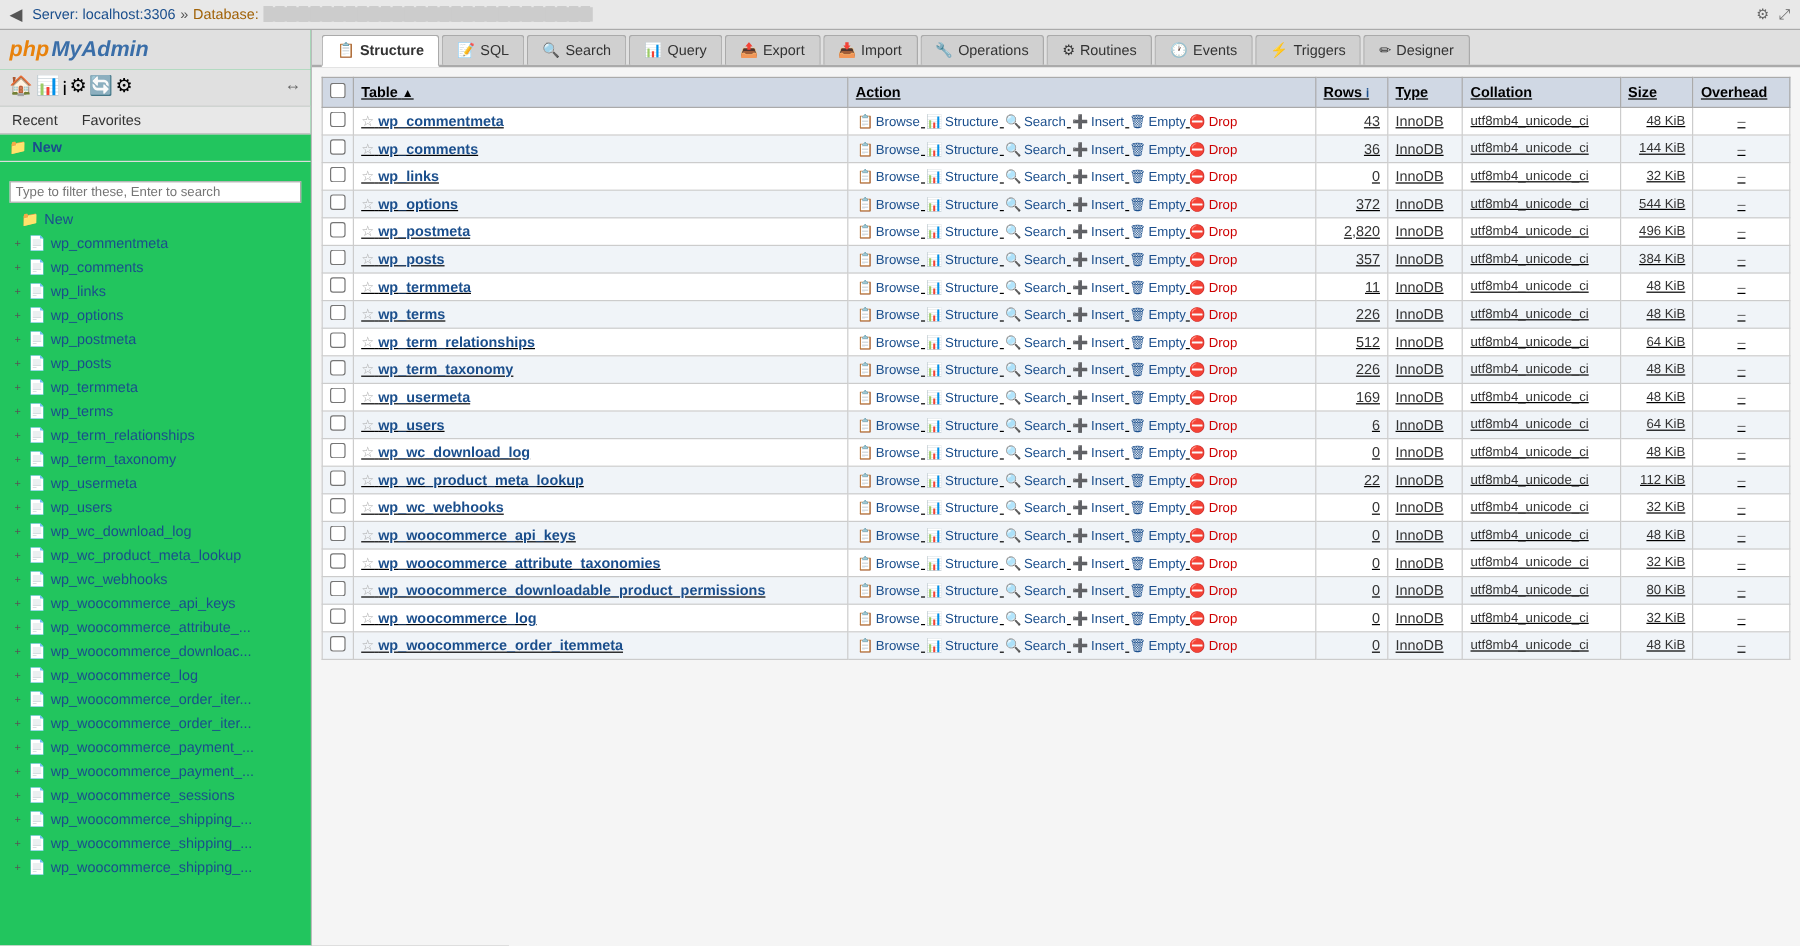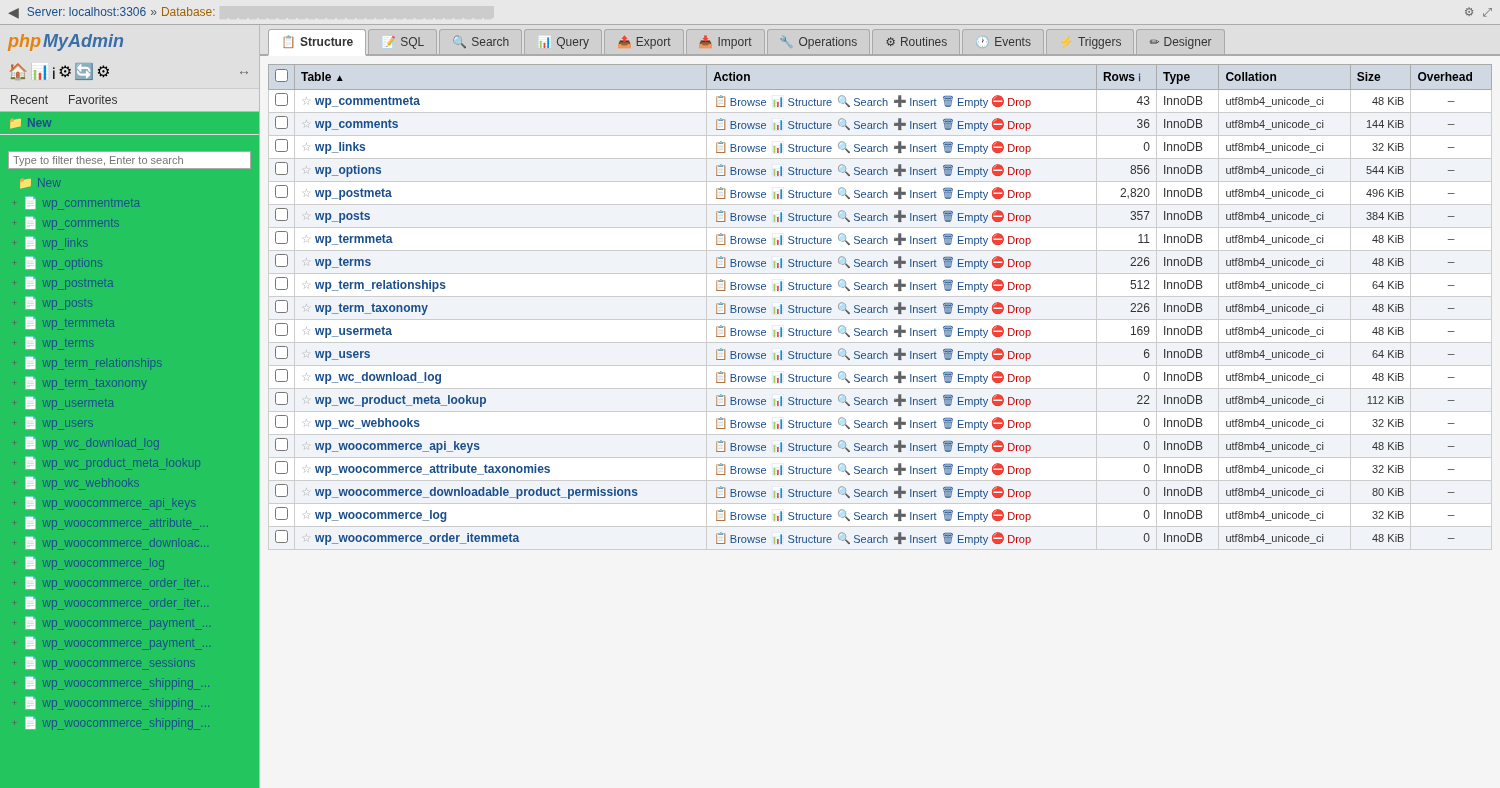--- a/index.html
+++ b/index.html
@@ -38,21 +38,21 @@
     
     #table-content { flex: 1; overflow-y: auto; padding: 8px; }
 
     
     .filters-box { border: 1px solid #aaa; background: #fff; padding: 8px 12px; margin-bottom: 10px; display: inline-block; }
     .filters-box .filters-title { font-weight: bold; margin-bottom: 6px; font-size: 13px; }
     .filters-row { display: flex; align-items: center; gap: 8px; font-size: 12px; }
     .filters-row input { padding: 2px 6px; border: 1px solid #aaa; font-size: 12px; width: 200px; }
 
     
-    .data-table { width: 100%; border-collapse: collapse; font-size: 12px; }
+    .data-table { width: 100%; border-collapse: collapse; font-size: 12px; text-decoration: underline; }
     .data-table th { background: #d0d8e4; border: 1px solid #aaa; padding: 4px 6px; text-align: left; white-space: nowrap; }
     .data-table td { border: 1px solid #ccc; padding: 3px 6px; white-space: nowrap; vertical-align: middle; }
     .data-table tr:nth-child(even) td { background: #f0f4f8; }
     .data-table tr:nth-child(odd) td { background: #fff; }
 
     .table-name { color: #1a4e8c; font-weight: bold; cursor: pointer; }
 
     .action-link { color: #1a4e8c; cursor: pointer; text-decoration: none; display: inline-flex; align-items: center; gap: 2px; margin: 0 1px; font-size: 11px; }
 
     .action-drop { color: #cc0000; cursor: pointer; display: inline-flex; align-items: center; gap: 2px; font-size: 11px; }
@@ -417,21 +417,21 @@
         <a class="table-name">wp_options</a>
       </td>
       <td>
         <a class="action-link"><span>📋</span> Browse</a>
         <a class="action-link"><span>📊</span> Structure</a>
         <a class="action-link"><span>🔍</span> Search</a>
         <a class="action-link"><span>➕</span> Insert</a>
         <a class="action-empty"><span>🗑</span> Empty</a>
         <a class="action-drop"><span>⛔</span> Drop</a>
       </td>
-      <td class="col-rows rows-num">856</td>
+      <td class="col-rows rows-num">372</td>
       <td class="col-type">InnoDB</td>
       <td class="col-collation">utf8mb4_unicode_ci</td>
       <td class="col-size size-cell">544 KiB</td>
       <td class="col-overhead overhead-cell">–</td>
     </tr>
             <tr>
       <td class="checkbox-col">
         <input type="checkbox" style="">
       </td>
       <td>

